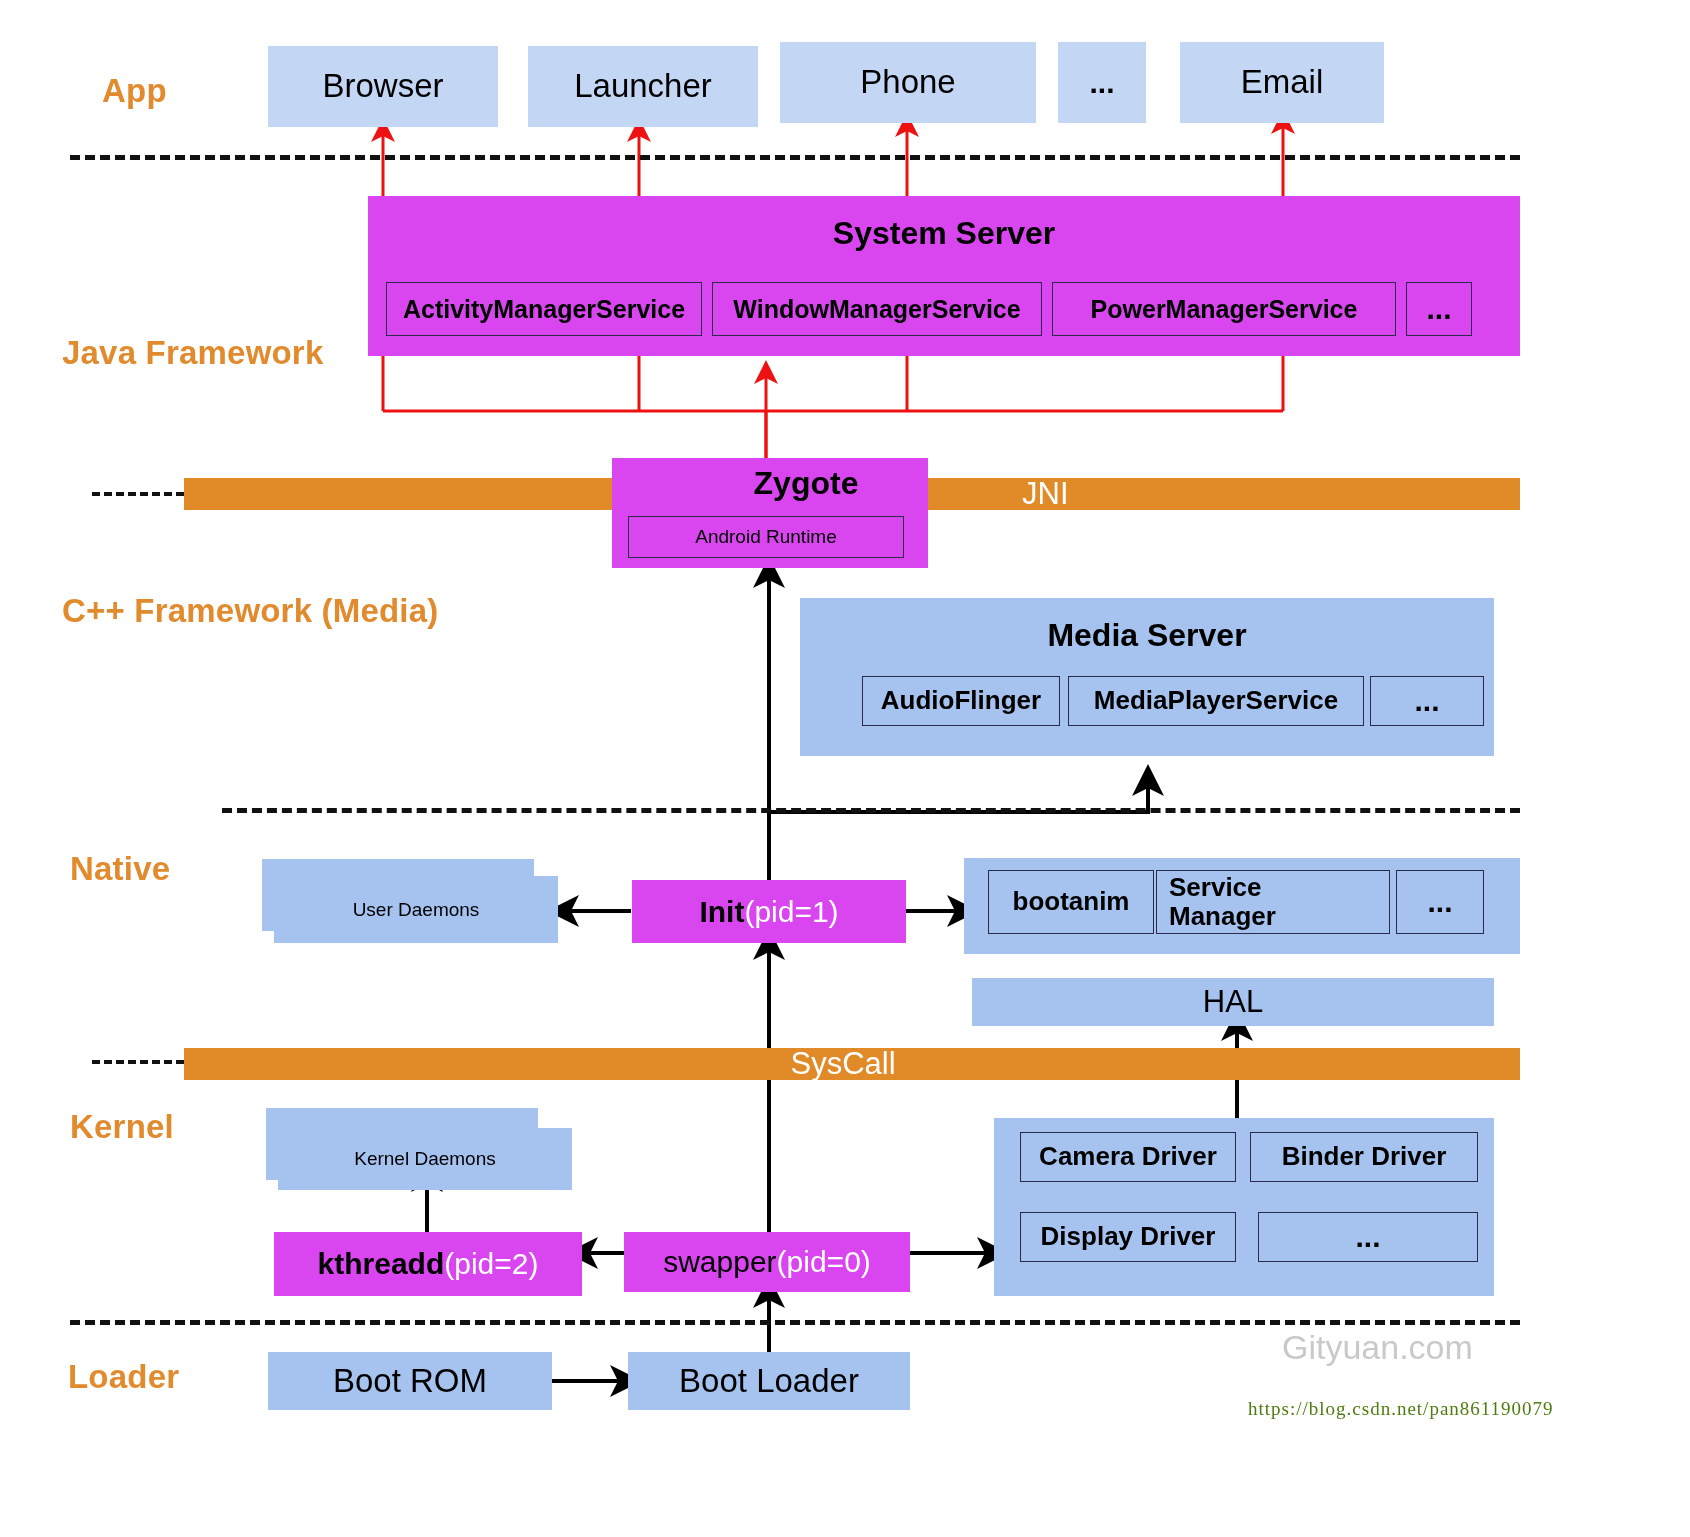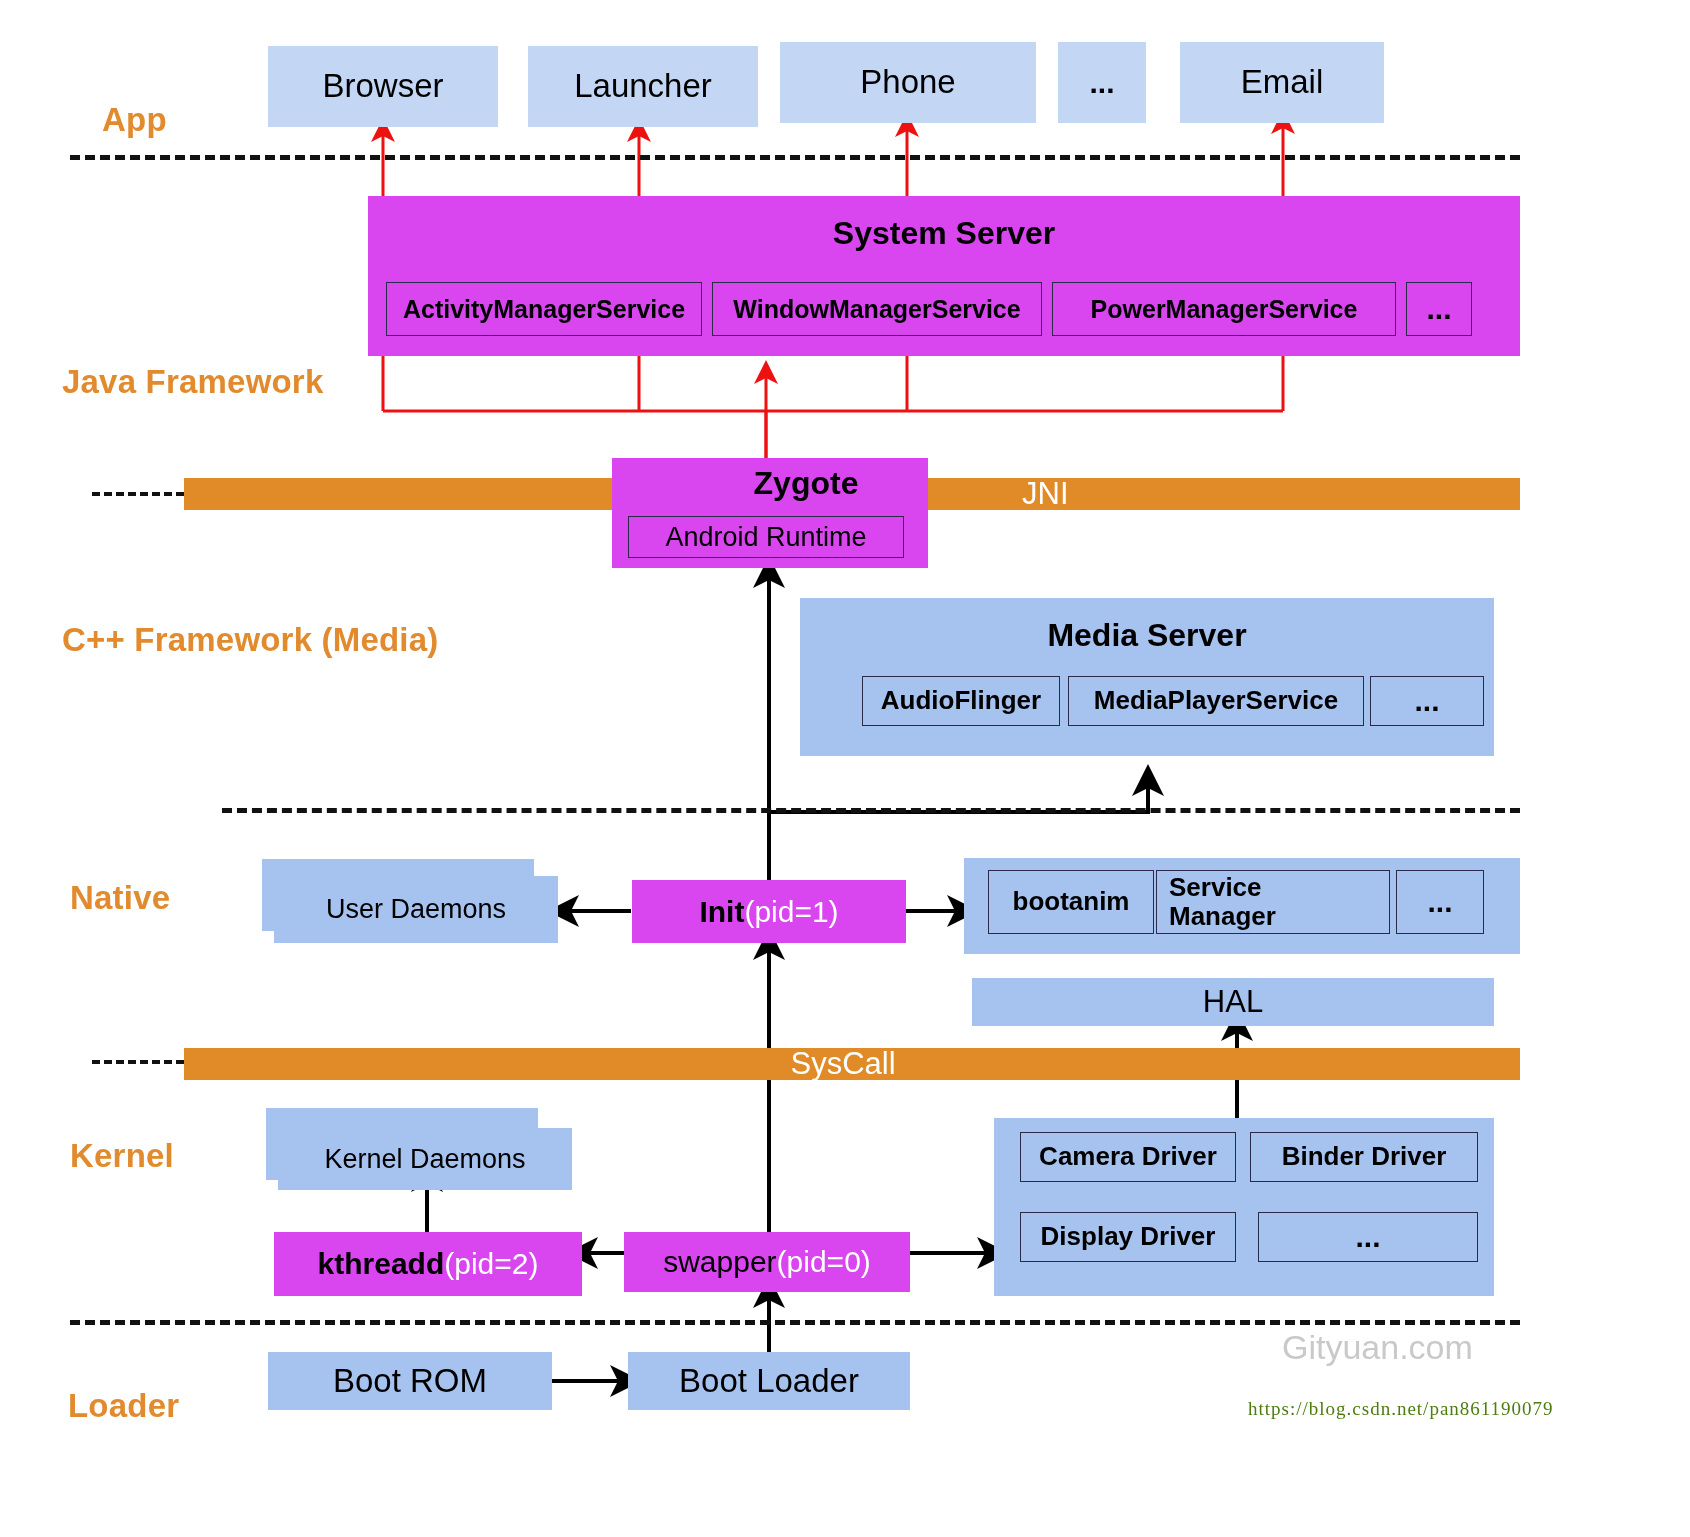--- a/index.html
+++ b/index.html
@@ -19,21 +19,20 @@
   }
   .abs { position: absolute; box-sizing: border-box; }
 
   
   .layer-label {
     color: #E18B2E;
     font-weight: bold;
     font-size: 33px;
     letter-spacing: 0.2px;
     white-space: nowrap;
-    margin-top: 29px;
   }
 
   
   .box {
     display: flex;
     align-items: center;
     justify-content: center;
     text-align: center;
     color: #000;
     line-height: 1.12;
@@ -61,21 +60,21 @@
     justify-content: center;
     color: #fff;
     font-size: 31px;
   }
   .orange-bar span { display: inline-block; }
 
   
   .t-app      { font-size: 33px; }
   .t-section  { font-size: 32px; font-weight: bold; }
   .t-sub      { font-size: 25px; font-weight: bold; }
-  .t-plain    { font-size: 27px; }
+  .t-plain    { font-size: 19px; }
   .t-plain-b  { font-size: 26px; font-weight: bold; }
   .t-dots     { font-size: 30px; font-weight: bold; }
   .t-hal      { font-size: 31px; }
   .t-proc     { font-size: 30px; }
   .t-proc b   { font-weight: bold; }
   .pid        { color: #ffffff; }
 
   
   .wm-big {
     color: #c9c9c9;

